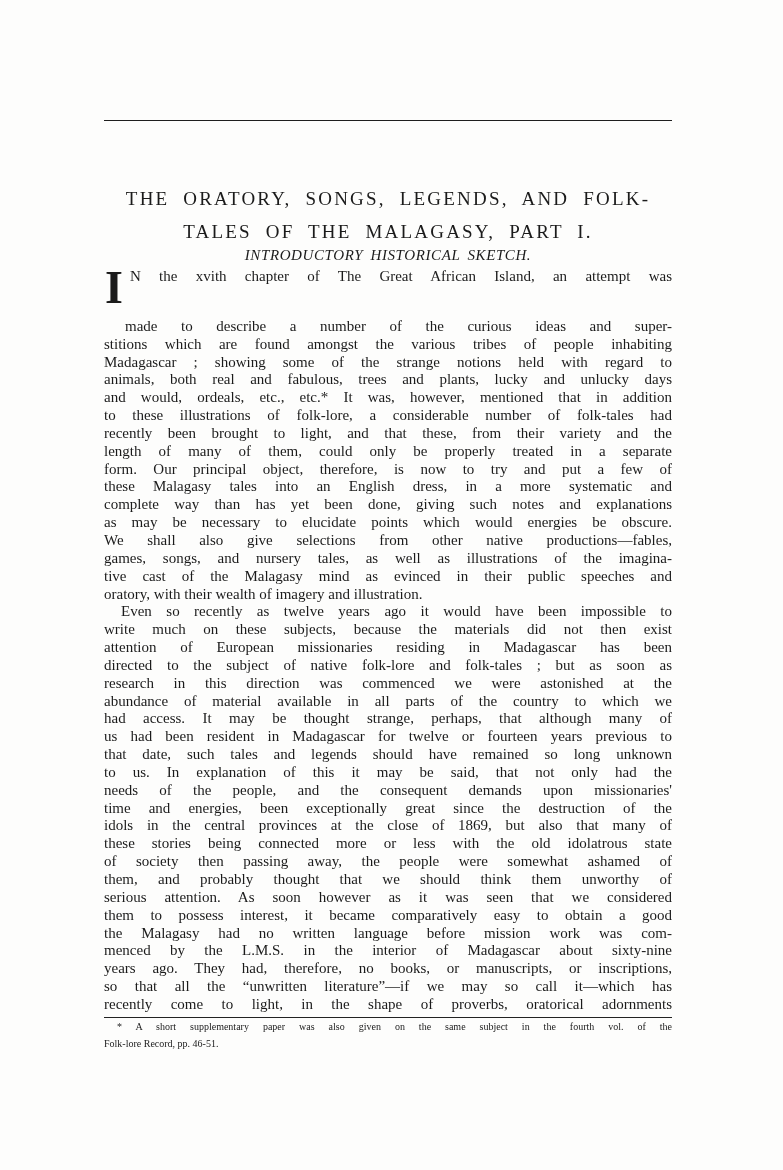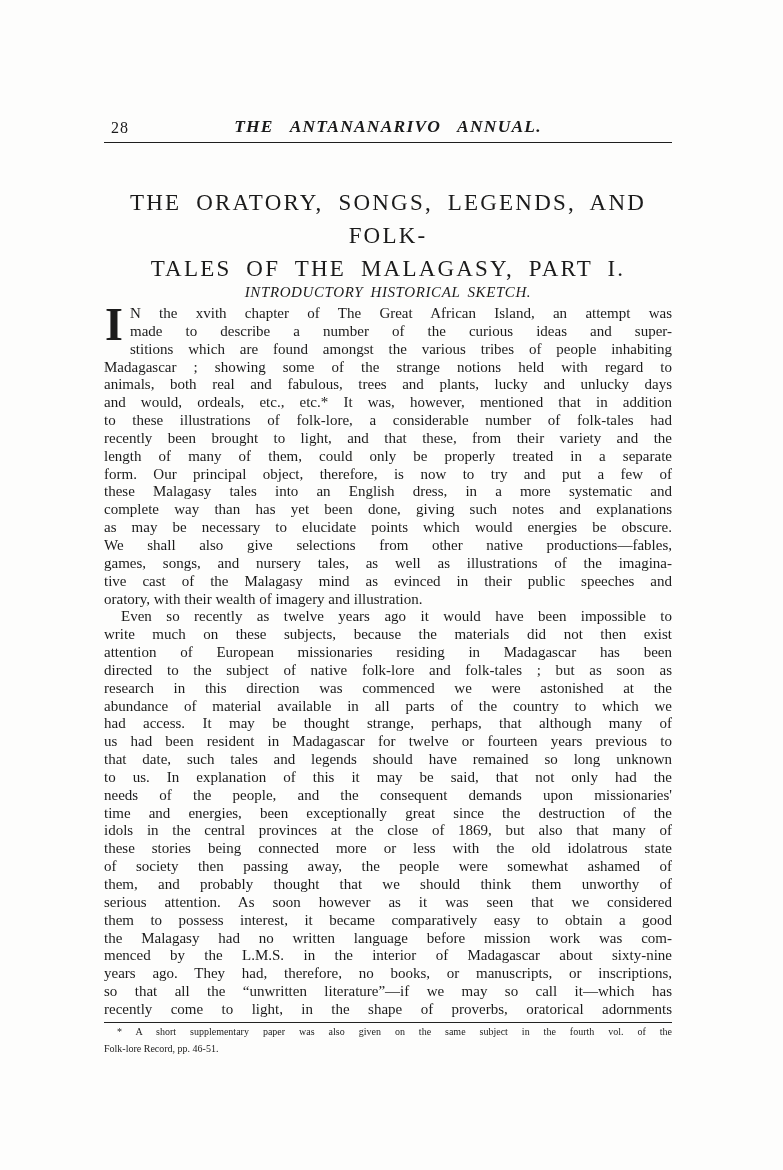--- a/index.html
+++ b/index.html
@@ -21,23 +21,23 @@
   }
   .running-title {
     text-align:center;
     font-style:italic; font-weight:bold;
     font-size:17.5px; letter-spacing:1.2px; word-spacing:11px;
   }
   .head-rule { border:none; border-top:1.7px solid #1e1e1e; margin:4px 0 0 0; }
 
   
   .article-title {
-    margin-top:43px;
+    margin-top:61px;
     text-align:center;
-    font-size:23px; line-height:33px;
+    font-size:19px; line-height:33px;
     letter-spacing:2.2px; word-spacing:7px;
   }
   .subtitle {
     margin-top:-1px;
     text-align:center;
     font-style:italic;
     font-size:15px; letter-spacing:0.6px; word-spacing:3px;
   }
 
   
@@ -47,38 +47,34 @@
   .line.last { text-align-last:left; }
   .it { }
 
   .dropcap {
     float:left;
     width:17px; height:34px;
     font-size:46px; line-height:36px;
     font-weight:bold;
     margin:2px 8px 0 1px;
   }
-  .p1 div.line:nth-of-type(2) { padding-left:21px; }
+  .p1 div.line:nth-of-type(2) { padding-left:21px;margin-top:32px; }
   .p2 .line:first-child { padding-left:17px; }
 
   
   .foot-rule { border:none; border-top:1.6px solid #222; margin:3px 0 0 0; }
   .footnote { font-size:10px; line-height:17.5px; }
   .footnote .line:first-child { padding-left:13px; }
 </style>
 </head>
 <body>
 
 <div class="page">
   <div class="textblock">
 
-    <div class="running-head">
-      <span class="page-num">28</span>
-      <div class="running-title">THE ANTANANARIVO ANNUAL.</div>
-    </div>
     <hr class="head-rule">
 
     <div class="article-title">
       <div>THE ORATORY, SONGS, LEGENDS, AND FOLK-</div>
       <div>TALES OF THE MALAGASY, PART I.</div>
     </div>
     <div class="subtitle">INTRODUCTORY HISTORICAL SKETCH.</div>
 
     <div class="body-text">
       <div class="para p1">

